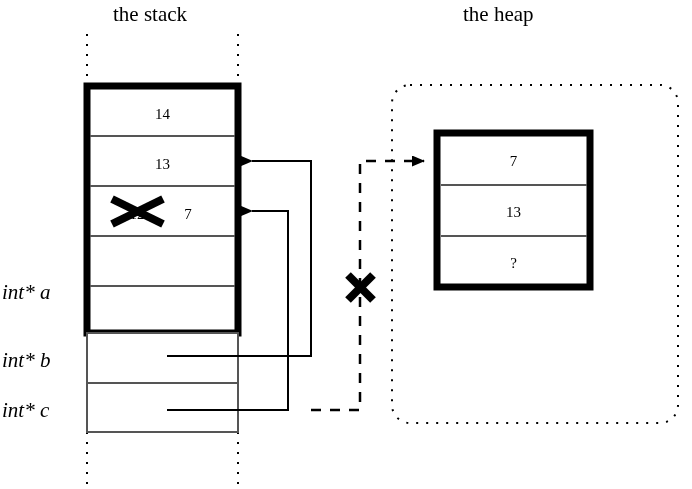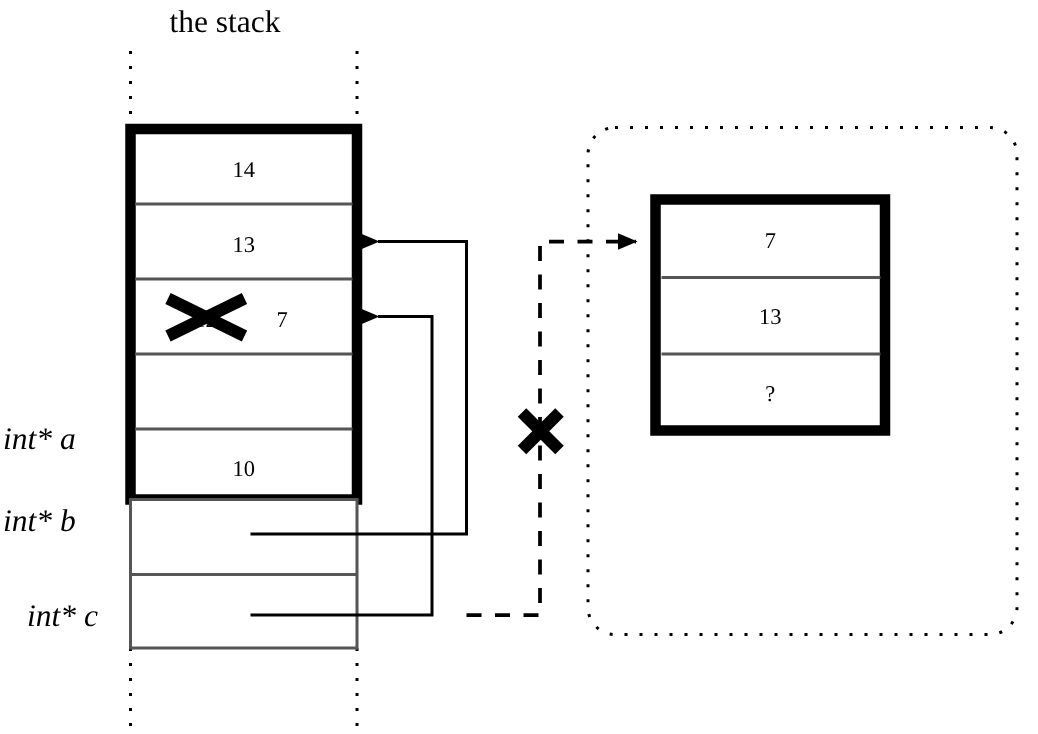--- a/index.html
+++ b/index.html
@@ -11,20 +11,21 @@
   .cellval{position:absolute;font-size:15px;line-height:21px;white-space:nowrap;
            text-align:center;}
   .ptrlabel{position:absolute;font-size:21px;line-height:21px;white-space:nowrap;font-style:italic;}
 </style>
 </head>
 <body>
 
 <div class="canvas">
 
   <div class="ttl" style="left:113px;top:4px;">the stack</div>
+  <div class="ttl" style="left:463px;top:4px;">the heap</div>
 
   <svg class="layer" viewBox="0 0 692 489" xmlns="http://www.w3.org/2000/svg">
     <defs>
       <marker id="ahL" markerWidth="13" markerHeight="11" refX="1" refY="5.5" orient="auto" markerUnits="userSpaceOnUse">
         <path d="M13,0 L13,11 L0,5.5 z" fill="#000"></path>
       </marker>
       <marker id="ahR" markerWidth="13" markerHeight="11" refX="12" refY="5.5" orient="auto" markerUnits="userSpaceOnUse">
         <path d="M0,0 L0,11 L13,5.5 z" fill="#000"></path>
       </marker>
     </defs>
@@ -72,23 +73,22 @@
     <g stroke="#000" stroke-width="8" stroke-linecap="butt">
       <line x1="348" y1="275" x2="373" y2="300"></line>
       <line x1="348" y1="300" x2="373" y2="275"></line>
     </g>
   </svg>
 
   <div class="cellval" style="left:87px;top:104px;width:151px;">14</div>
   <div class="cellval" style="left:87px;top:154px;width:151px;">13</div>
   <div class="cellval" style="left:87px;top:204px;width:100px;">12</div>
   <div class="cellval" style="left:168px;top:204px;width:40px;">7</div>
-  <div class="cellval" style="left:87px;top:303px;width:151px;">10</div>
 
   <div class="ptrlabel" style="left:2px;top:282px;">int* a</div>
-  <div class="ptrlabel" style="left:2px;top:337px;">int* b</div>
-  <div class="ptrlabel" style="left:18px;top:400px;">int* c</div>
+  <div class="ptrlabel" style="left:2px;top:350px;">int* b</div>
+  <div class="ptrlabel" style="left:2px;top:400px;">int* c</div>
 
   <div class="cellval" style="left:437px;top:151px;width:153px;">7</div>
   <div class="cellval" style="left:437px;top:202px;width:153px;">13</div>
   <div class="cellval" style="left:437px;top:253px;width:153px;">?</div>
 
 </div>
 
 </body></html>

